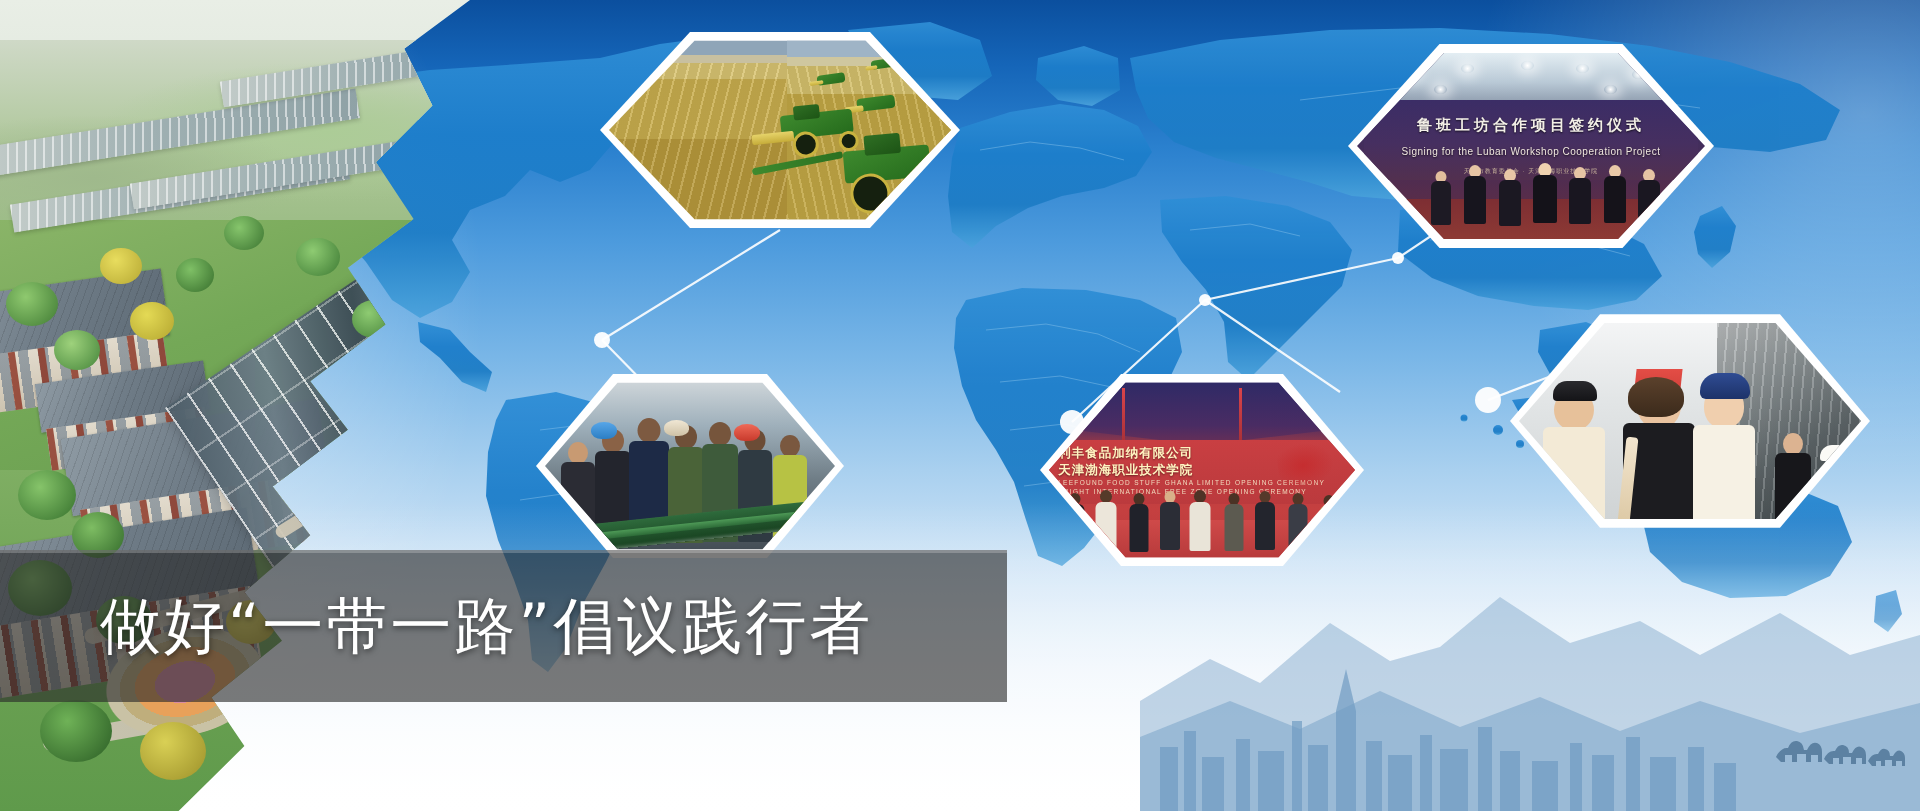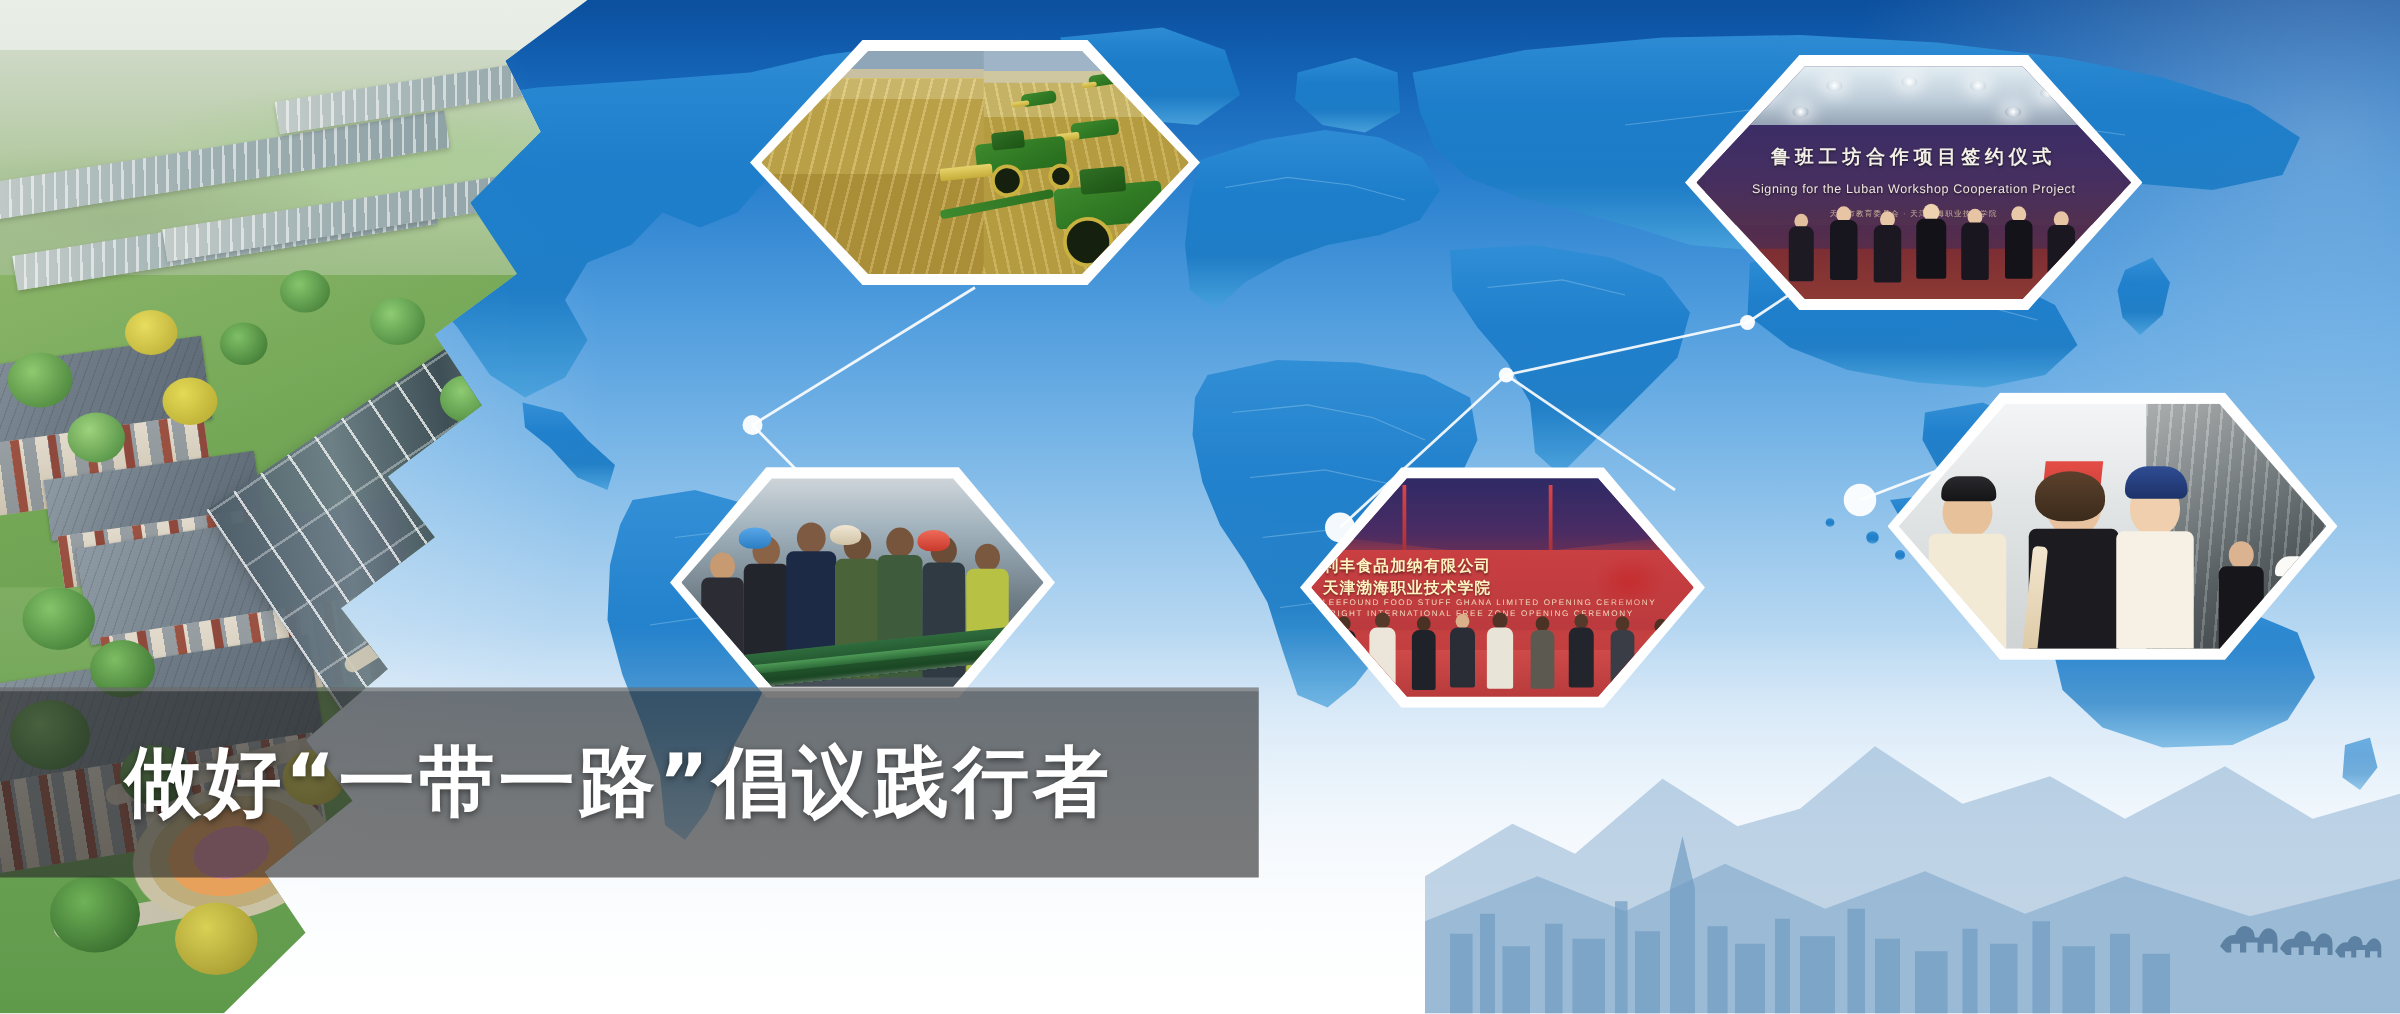--- a/index.html
+++ b/index.html
@@ -256,21 +256,21 @@
     position:absolute;left:0;top:550px;width:1007px;height:152px;
     background:rgba(40,40,40,.62);
   }
   .title-band-top{
     position:absolute;left:0;top:550px;width:1007px;height:3px;
     background:rgba(255,255,255,.22);
   }
   .title-text{
     position:absolute;left:100px;top:556px;
     font-family:"DejaVu Sans","Liberation Sans",sans-serif;
-    font-size:61px;font-weight:700;color:#ffffff;
+    font-size:61px;font-weight:400;color:#ffffff;
     letter-spacing:3px;line-height:140px;white-space:nowrap;
     text-shadow:0 2px 6px rgba(0,0,0,.55);
   }
 
   
   .bottom-fade{
     position:absolute;left:0;bottom:0;width:1920px;height:120px;
     background:linear-gradient(to bottom, rgba(255,255,255,0), rgba(255,255,255,.0));
     pointer-events:none;
   }

